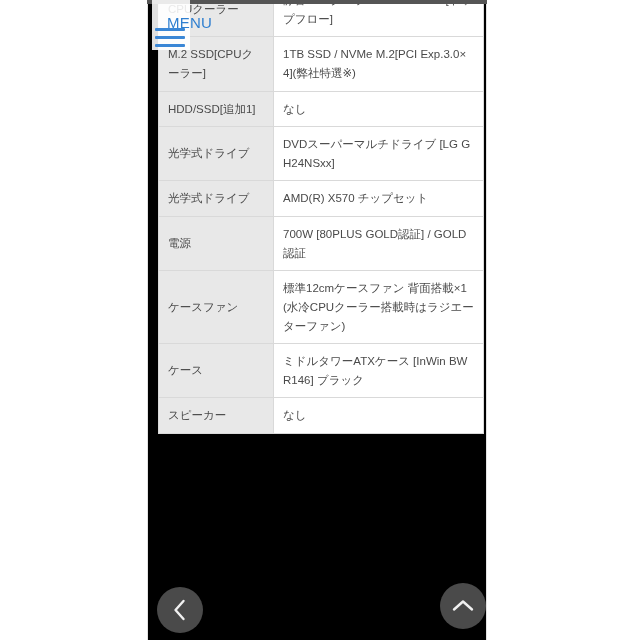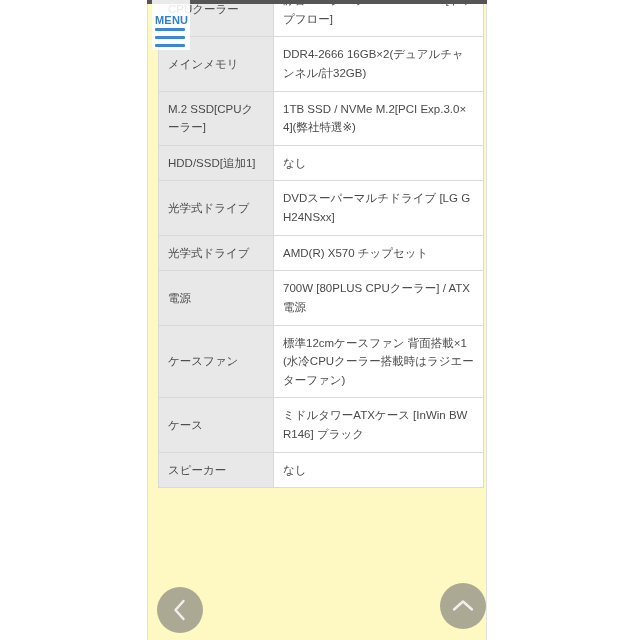--- a/index.html
+++ b/index.html
@@ -23,21 +23,21 @@
     background: #ffffff;
     overflow: hidden;
   }
 
   #content-column {
     position: absolute;
     left: 147px;
     top: 0;
     width: 340px;
     height: 640px;
-    background: #fef9c3;
+    background: #000000;
     border-left: 1px solid #e2e2e2;
     border-right: 1px solid #e2e2e2;
     box-sizing: border-box;
   }
 
   
   #top-bar {
     position: absolute;
     left: 147px;
     top: 0;
@@ -87,24 +87,24 @@
     left: 152px;
     top: 0;
     width: 38px;
     height: 50px;
     background: rgba(255,255,255,0.88);
     z-index: 30;
     cursor: pointer;
   }
   #menu-label {
     position: absolute;
-    left: 3px;
+    left: 15px;
     top: 14px;
-    font-size: 11px;
-    font-weight: bold;
+    font-size: 15px;
+    font-weight: normal;
     letter-spacing: 0.2px;
     color: #2f7fd0;
     font-family: "Liberation Sans", "DejaVu Sans", sans-serif;
   }
   .menu-bar {
     position: absolute;
     left: 3px;
     width: 30px;
     height: 3px;
     background: #3b87d6;
@@ -151,42 +151,38 @@
         <col class="c-label">
         <col class="c-value">
       </colgroup>
       <tbody id="spec-tbody">
 
       <tr>
             <th>CPUクーラー</th>
             <td>静音CPUクーラー Wraith Prism[トップフロー]</td>
           </tr>
           <tr>
-            <th>メインメモリ</th>
-            <td>DDR4-2666 16GB×2(デュアルチャンネル/計32GB)</td>
-          </tr>
-          <tr>
             <th>M.2 SSD[CPUクーラー]</th>
             <td>1TB SSD / NVMe M.2[PCI Exp.3.0×4](弊社特選※)</td>
           </tr>
           <tr>
             <th>HDD/SSD[追加1]</th>
             <td>なし</td>
           </tr>
           <tr>
             <th>光学式ドライブ</th>
             <td>DVDスーパーマルチドライブ [LG GH24NSxx]</td>
           </tr>
           <tr>
             <th>光学式ドライブ</th>
             <td>AMD(R) X570 チップセット</td>
           </tr>
           <tr>
             <th>電源</th>
-            <td>700W [80PLUS CPUクーラー] / ATX電源</td>
+            <td>700W [80PLUS GOLD認証] / GOLD認証</td>
           </tr>
           <tr>
             <th>ケースファン</th>
             <td>標準12cmケースファン 背面搭載×1(水冷CPUクーラー搭載時はラジエーターファン)</td>
           </tr>
           <tr>
             <th>ケース</th>
             <td>ミドルタワーATXケース [InWin BWR146] ブラック</td>
           </tr>
           <tr>

